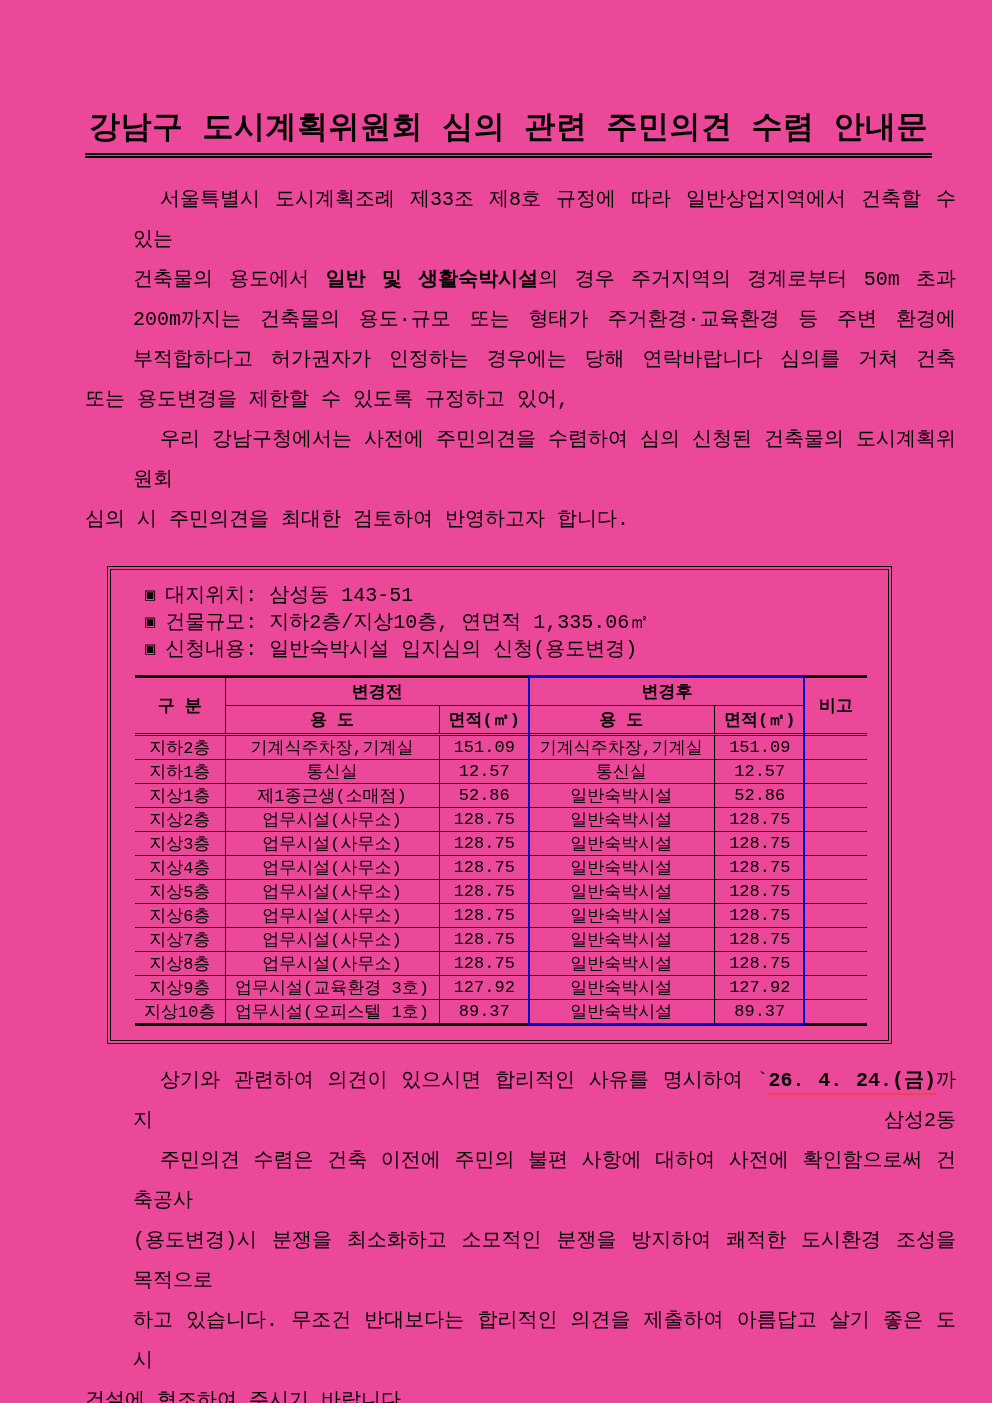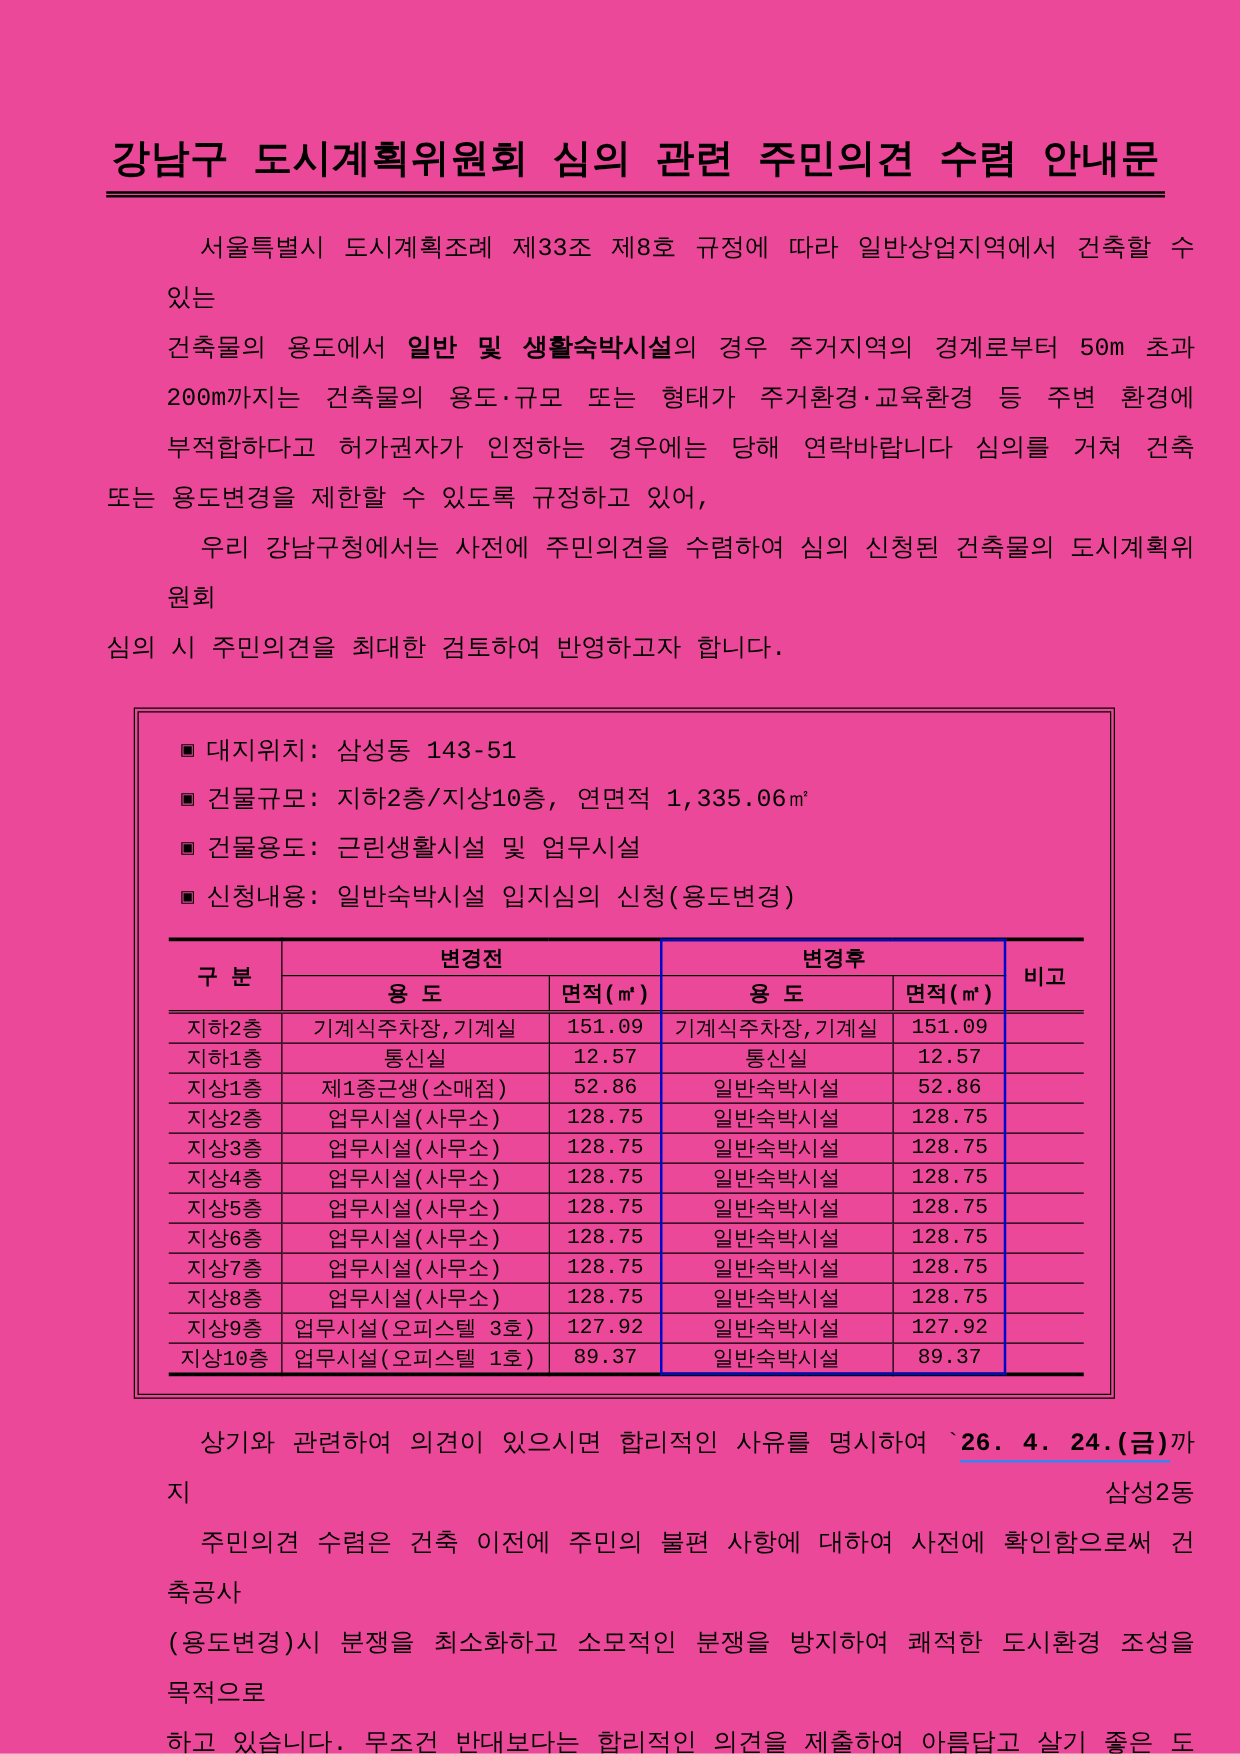--- a/index.html
+++ b/index.html
@@ -14,24 +14,24 @@
   .title{
     display:inline-block;font-size:31px;font-weight:bold;letter-spacing:0.5px;
     padding:0 4px 5px 4px;border-bottom:5px double #000;white-space:nowrap;
   }
   
   .body-text{margin-top:22px;font-size:20px;line-height:40px;}
   .bline{width:823px;}
   .j{text-align:justify;text-align-last:justify;margin-left:48px;}
   .ind{text-indent:27px;}
   .b{font-weight:bold;}
-  .bu{font-weight:bold;border-bottom:2px solid #3b82f6;padding-bottom:1px;}
+  .bu{font-weight:bold;border-bottom:2px solid #ef4444;padding-bottom:1px;}
   
   .info-box{margin:26px 16px 0 22px;border:4px double #000;padding:13px 0 14px 0;}
-  .bitem{margin-left:34px;font-size:20px;line-height:38px;white-space:nowrap;}
+  .bitem{margin-left:34px;font-size:20px;line-height:26px;white-space:nowrap;}
   .bullet{font-size:17px;margin-right:10px;position:relative;top:-1px;}
   
   .twrap{position:relative;width:732px;margin:11px 0 0 24px;}
   table.floors{
     border-collapse:collapse;table-layout:fixed;width:732px;
     border-top:3px solid #000;border-bottom:3px solid #000;
     font-size:17px;
   }
   table.floors th{font-weight:bold;padding:0;text-align:center;}
   table.floors td{font-weight:normal;padding:0;text-align:center;height:23px;border-top:1px solid #000;}
@@ -64,21 +64,20 @@
       <div class="bline j"><span>200m까지는 건축물의 용도·규모 또는 형태가 주거환경·교육환경 등 주변 환경에</span></div>
       <div class="bline j"><span>부적합하다고 허가권자가 인정하는 경우에는 당해 연락바랍니다 심의를 거쳐 건축</span></div>
       <div class="bline"><span>또는 용도변경을 제한할 수 있도록 규정하고 있어,</span></div>
       <div class="bline j ind"><span>우리 강남구청에서는 사전에 주민의견을 수렴하여 심의 신청된 건축물의 도시계획위원회</span></div>
       <div class="bline"><span>심의 시 주민의견을 최대한 검토하여 반영하고자 합니다.</span></div>
     </div>
 
     <div class="info-box">
       <div class="bitem"><span class="bullet">▣</span><span>대지위치: 삼성동 143-51</span></div>
       <div class="bitem"><span class="bullet">▣</span><span>건물규모: 지하2층/지상10층, 연면적 1,335.06㎡</span></div>
-      <div class="bitem"><span class="bullet">▣</span><span>건물용도: 근린생활시설 및 업무시설</span></div>
       <div class="bitem"><span class="bullet">▣</span><span>신청내용: 일반숙박시설 입지심의 신청(용도변경)</span></div>
 
       <div class="twrap">
         <table class="floors">
           <colgroup>
             <col style="width:90px">
               <col style="width:214px">
               <col style="width:90px">
             <col style="width:185px">
               <col style="width:91px">
@@ -175,21 +174,21 @@
               <tr>
               <td class="vr">지상8층</td>
               <td class="vr">업무시설(사무소)</td>
               <td>128.75</td>
               <td class="vr">일반숙박시설</td>
               <td>128.75</td>
               <td></td>
             </tr>
               <tr>
               <td class="vr">지상9층</td>
-              <td class="vr">업무시설(오피스텔 3호)</td>
+              <td class="vr">업무시설(교육환경 3호)</td>
               <td>127.92</td>
               <td class="vr">일반숙박시설</td>
               <td>127.92</td>
               <td></td>
             </tr>
               <tr>
               <td class="vr">지상10층</td>
               <td class="vr">업무시설(오피스텔 1호)</td>
               <td>89.37</td>
               <td class="vr">일반숙박시설</td>

